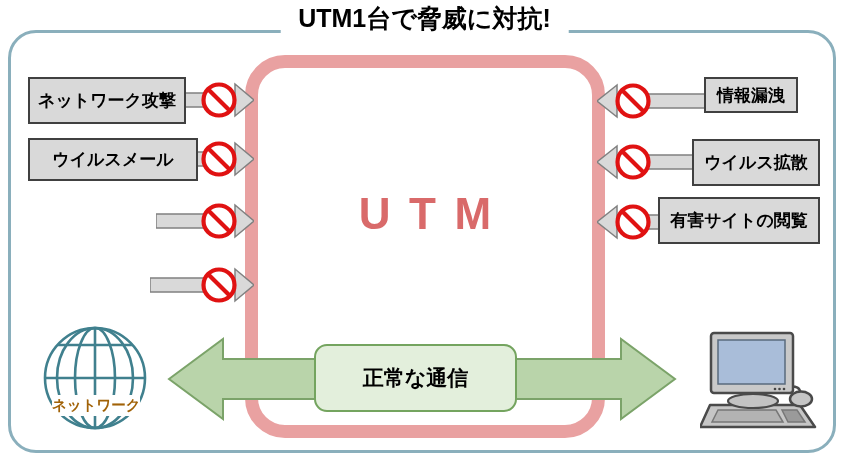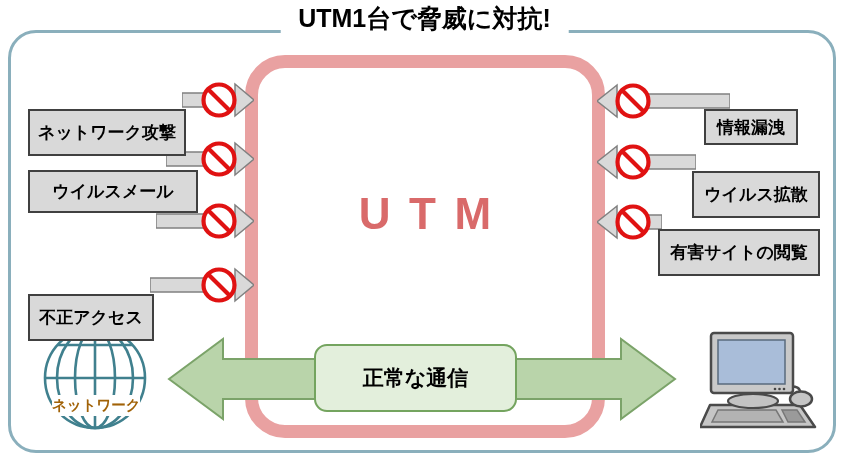--- a/index.html
+++ b/index.html
@@ -22,21 +22,21 @@
     border:13px solid #e9a1a1; border-radius:40px; background:#ffffff; z-index:1;
   }
   .utm-label {
     position:absolute; left:245px; top:189px; width:360px; text-align:center;
     font-size:44px; font-weight:bold; color:#d96a6a;
     letter-spacing:0.42em; text-indent:0.42em; z-index:2;
   }
   .threat {
     position:absolute; background:#d9d9d9; border:2px solid #404040;
     display:flex; align-items:center; justify-content:center;
-    font-weight:bold; font-size:17px; color:#000; z-index:4; white-space:nowrap;margin-top:32px;
+    font-weight:bold; font-size:17px; color:#000; z-index:4; white-space:nowrap;
   }
   .tl1 { left:28px;  top:77px;  width:158px; height:47px; }
   .tl2 { left:28px;  top:138px; width:170px; height:43px; }
   .tl3 { left:28px;  top:200px; width:132px; height:43px; }
   .tl4 { left:28px;  top:262px; width:126px; height:47px; }
   .tr1 { left:704px; top:77px;  width:94px;  height:36px; }
   .tr2 { left:692px; top:139px; width:128px; height:47px; }
   .tr3 { left:658px; top:197px; width:162px; height:47px; }
   .arrow { position:absolute; z-index:3; }
   .al1 { left:182px; top:77px; }
@@ -126,21 +126,20 @@
     <rect x="18" y="16" width="47" height="14" fill="#d9d9d9" stroke="#808080" stroke-width="1.5"></rect>
     <polygon points="20,7 0,23 20,39" fill="#d9d9d9" stroke="#808080" stroke-width="1.5"></polygon>
     <g>
       <circle cx="36" cy="23" r="15.5" fill="#ffffff" stroke="#e01212" stroke-width="4.2"></circle>
       <line x1="25.4" y1="12.4" x2="46.6" y2="33.6" stroke="#e01212" stroke-width="4.2"></line>
     </g>
   </svg>
 
   <div class="threat tl1">ネットワーク攻撃</div>
   <div class="threat tl2">ウイルスメール</div>
-  <div class="threat tl4">不正アクセス</div>
   <div class="threat tr1">情報漏洩</div>
   <div class="threat tr2">ウイルス拡散</div>
   <div class="threat tr3">有害サイトの閲覧</div>
 
   <svg class="green-arrow" width="512" height="90" viewBox="0 0 512 90">
     <polygon points="3,45 57,5 57,25 455,25 455,5 509,45 455,85 455,65 57,65 57,85" fill="#b9d4aa" stroke="#7ba369" stroke-width="2" stroke-linejoin="miter"></polygon>
   </svg>
   <div class="traffic-label">正常な通信</div>
 
   <svg class="globe" width="106" height="104" viewBox="0 0 106 104">

